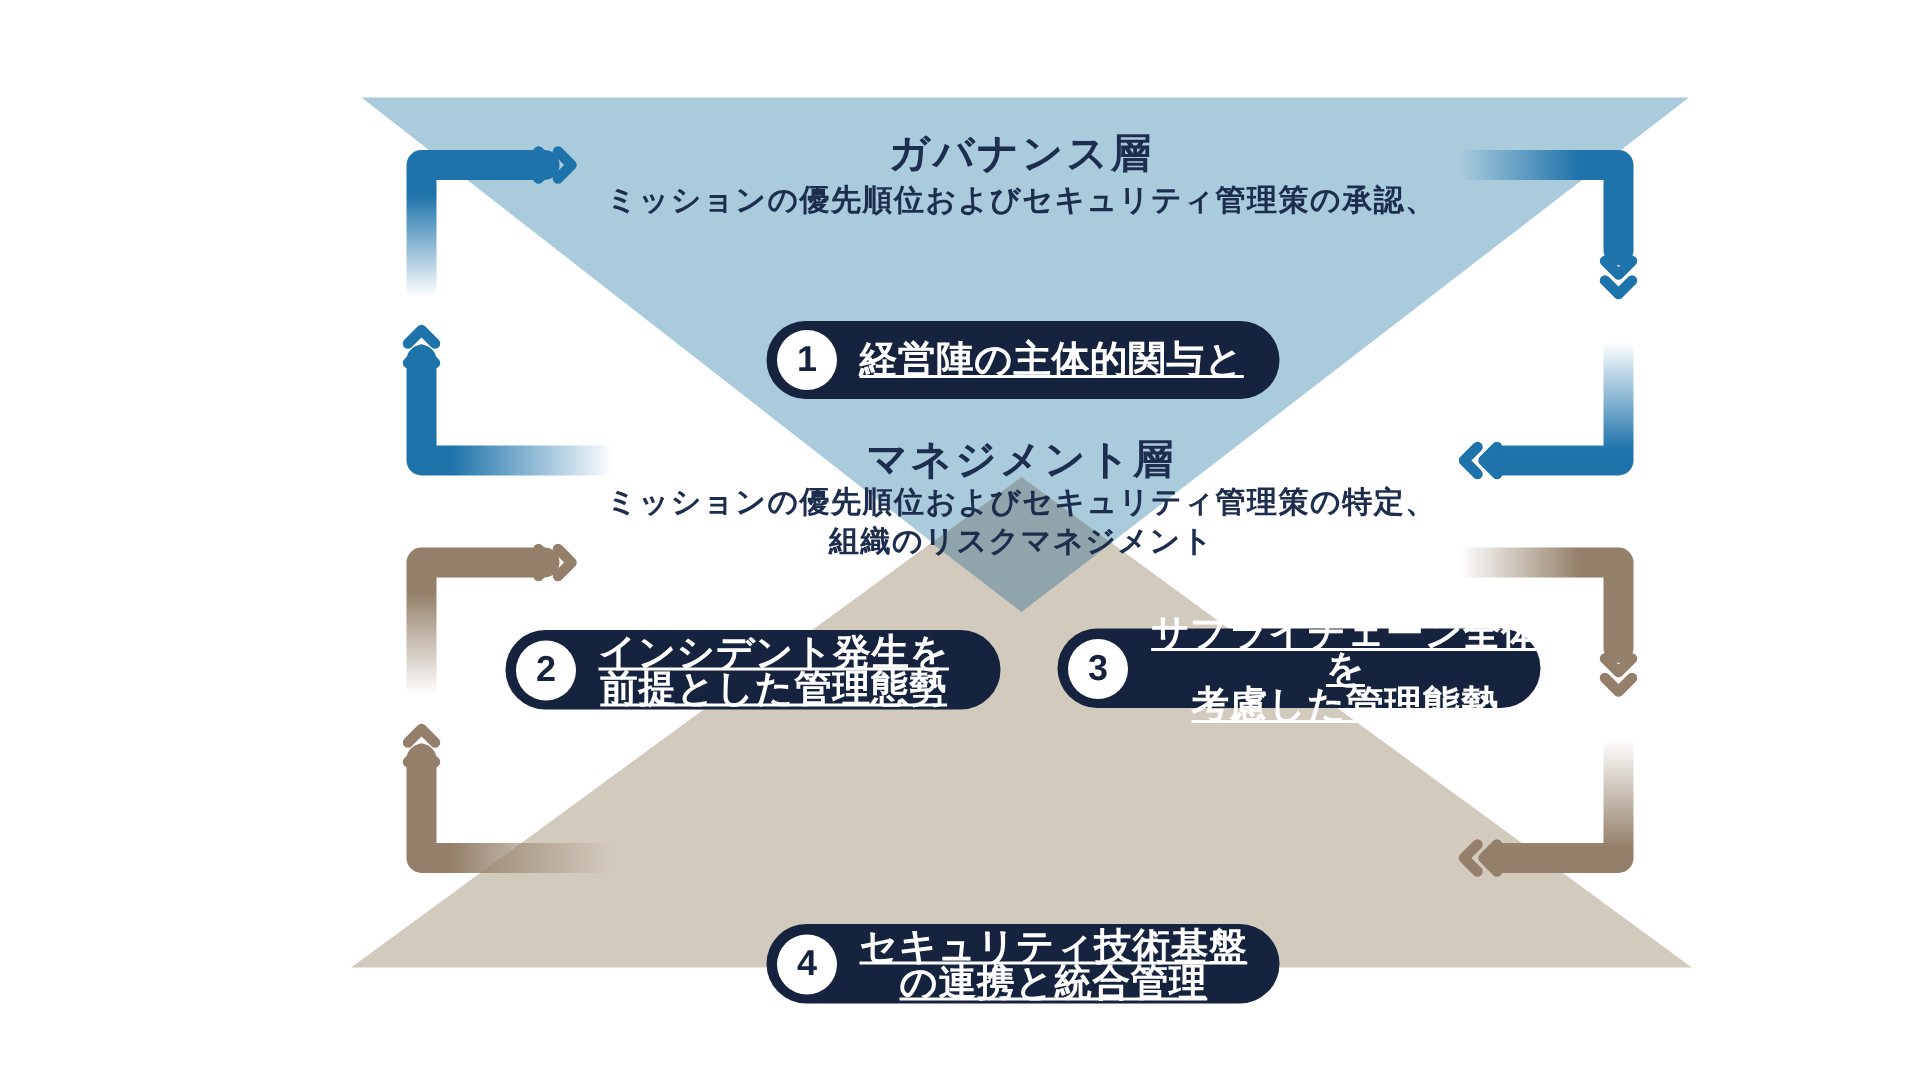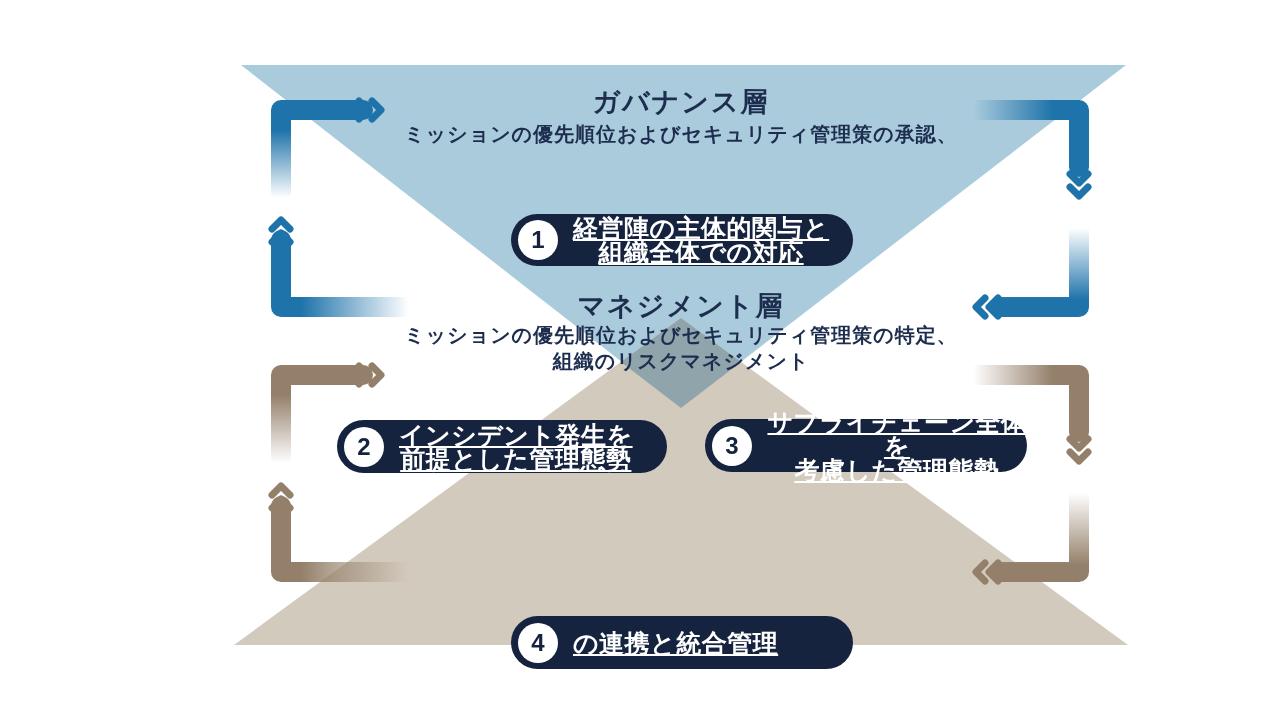--- a/index.html
+++ b/index.html
@@ -113,21 +113,20 @@
 
   <div class="txt layer-title" style="top:84px;">ガバナンス層</div>
   <div class="txt layer-desc" style="top:121px;">
     <div>ミッションの優先順位およびセキュリティ管理策の承認、</div>
   </div>
 
   <div class="pill" style="left:470px;top:214px;width:342px;height:52px;">
     <div class="pill-num">1</div>
     <div class="pill-lines">
       <div>経営陣の主体的関与と</div>
-      <div>組織全体での対応</div>
     </div>
   </div>
 
   <div class="txt layer-title" style="top:288px;">マネジメント層</div>
   <div class="txt layer-desc" style="top:322px;">
     <div>ミッションの優先順位およびセキュリティ管理策の特定、</div>
     <div>組織のリスクマネジメント</div>
   </div>
 
   <div class="pill" style="left:296px;top:420px;width:330px;height:53px;">
@@ -143,17 +142,18 @@
     <div class="pill-lines">
       <div>サプライチェーン全体を</div>
       <div>考慮した管理態勢</div>
     </div>
   </div>
 
 
   <div class="pill" style="left:470px;top:616px;width:342px;height:53px;">
     <div class="pill-num">4</div>
     <div class="pill-lines">
+      <div>セキュリティ技術基盤</div>
       <div>の連携と統合管理</div>
     </div>
   </div>
 
 </div>
 
 </body></html>

